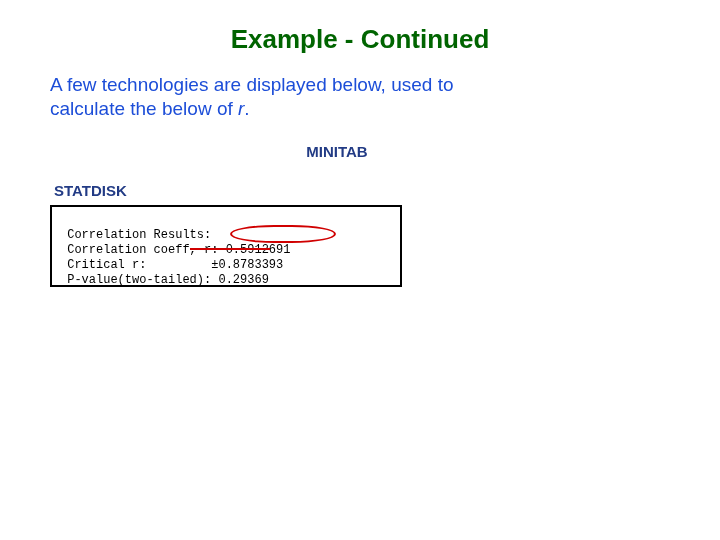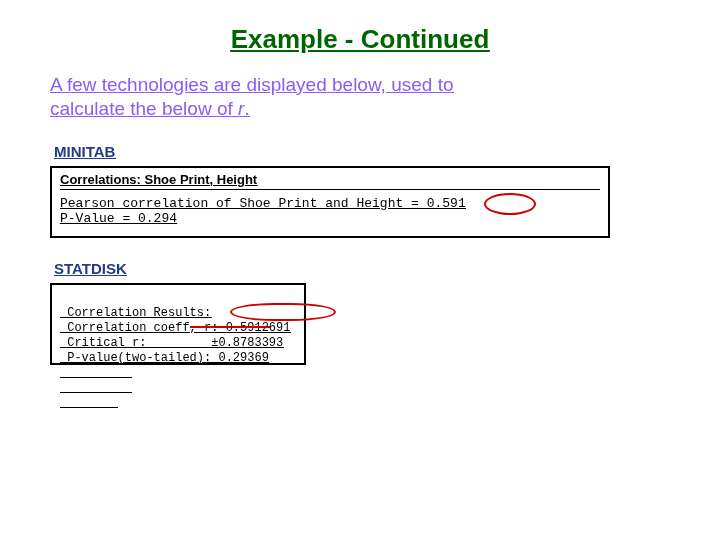--- a/index.html
+++ b/index.html
@@ -1,52 +1,53 @@
 <!DOCTYPE html>
 <html><head>
 <meta charset="utf-8">
 <style>
-  * { box-sizing: border-box; text-decoration: underline; }
+  * { box-sizing: border-box; }
   body {
     margin: 0;
     padding: 0;
     width: 720px;
     height: 540px;
     background: #fff;
     font-family: Arial, Helvetica, sans-serif;
     position: relative;
   }
   .slide {
     padding: 24px 50px 0 50px;
   }
   .title {
     color: #006400;
     font-size: 26px;
     font-weight: bold;
     text-align: center;
     margin: 0 0 18px 0;
   }
   .intro {
-    color: #8b5cf6;
+    color: #1d4ed8;
     font-size: 19px;
     line-height: 1.25;
     margin: 0 0 22px 0;
   }
   .intro .r { font-style: italic; }
 
   .figure {
     width: 570px;
     position: relative;
   }
 
   .minitab-label {
     color: #223b85;
     font-weight: bold;
     font-size: 15px;
     margin: 0 0 6px 4px;
+    text-align: center;
   }
   .minitab-box {
     border: 2px solid #000;
     width: 560px;
     height: 72px;
     padding: 4px 8px;
     font-family: "Courier New", Courier, monospace;
     font-size: 13px;
     color: #000;
     position: relative;
@@ -112,21 +113,21 @@
   }
 
   .statdisk-label {
     color: #223b85;
     font-weight: bold;
     font-size: 15px;
     margin: 4px 0 6px 4px;
   }
   .statdisk-box {
     border: 2px solid #000;
-    width: 256px;
+    width: 352px;
     height: 82px;
     padding: 6px 8px;
     font-family: "Courier New", Courier, monospace;
     font-size: 12px;
     line-height: 1.25;
     color: #000;
     position: relative;
     white-space: pre;
   }
   .circle-red-3 {
@@ -157,27 +158,20 @@
 
   <p class="intro">
     <span>A few technologies are displayed below, used to</span><br>
     <span>calculate the below of </span><span class="r">r</span><span>.</span>
   </p>
 
   <div class="figure">
 
     <div>
       <div class="minitab-label">MINITAB</div>
-      <div class="minitab-box">
-        <div class="minitab-header">Correlations: Shoe Print, Height</div>
-        <div class="minitab-rule"></div>
-        <div class="minitab-line"><span>Pearson correlation of Shoe Print and Height = </span><span>0.591</span></div>
-        <div class="minitab-line">P-Value = 0.294</div>
-        <div class="circle-red-1"></div>
-      </div>
     </div>
 
     <div class="row2">
 
 
       <div>
         <div class="statdisk-label">STATDISK</div>
         <div class="statdisk-box">
 <span> Correlation Results:</span>
 <span><span> Correlation coeff, </span><span>r: 0.5912691</span></span>

